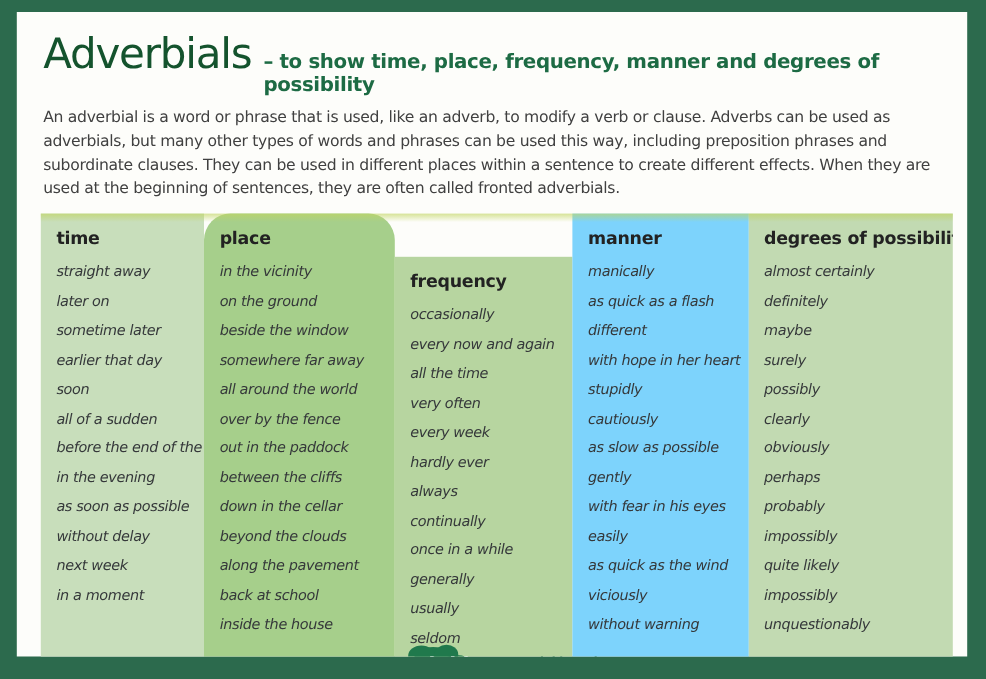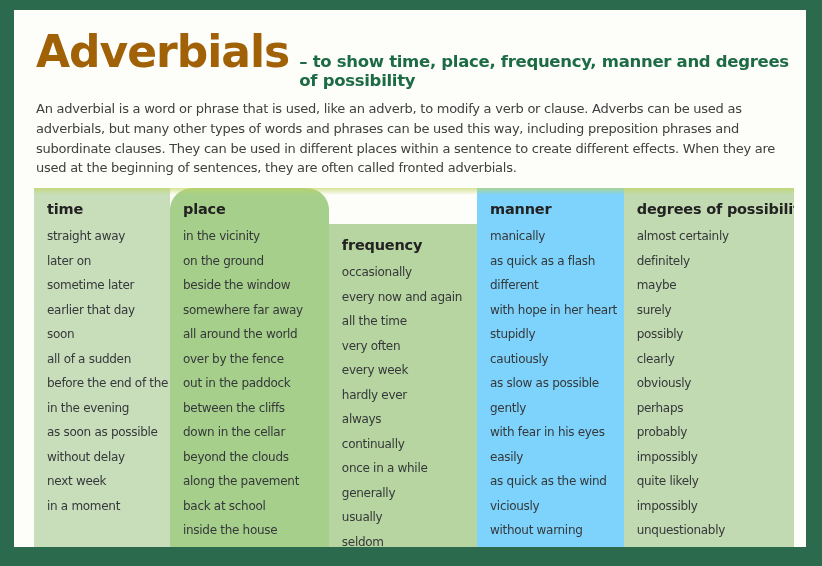--- a/index.html
+++ b/index.html
@@ -16,21 +16,21 @@
   }
   .content {
     position:absolute; inset:0;
     padding:16px 12px 7px 20px;
     display:flex; flex-direction:column;
   }
 
   
   .title-row { display:flex; align-items:baseline; padding-left:2px; }
   .title {
-    font-size:44px; font-weight:bold; color:#a16207;
+    font-size:35px; font-weight:normal; color:#14532d;
     letter-spacing:-1px;
   }
   .subtitle {
     font-size:16.5px; font-weight:bold; color:#1d6b44;
     margin-left:10px; letter-spacing:-0.3px;
   }
   .description {
     margin-top:9px; padding-left:2px; width:772px;
     font-size:13px; line-height:1.52; color:#404040;
     letter-spacing:-0.25px;
@@ -55,21 +55,21 @@
   .column:nth-child(1) { width:17.9%; }
   .column:nth-child(2) { width:20.9%;border-radius:22px; }
   .column:nth-child(3) { width:19.5%; }
   .column:nth-child(4) { width:19.3%; }
   .column:nth-child(5) { width:22.4%; }
 
   .col-header {
     font-size:14.5px; font-weight:bold; color:#222;
     letter-spacing:-0.2px; margin-bottom:12px; white-space:nowrap;
   }
-  .col-list { list-style:none; }
+  .col-list { list-style:none;font-style:italic; }
   .col-list li {
     font-size:12px; line-height:14.5px; color:#35383a;
     letter-spacing:-0.3px; margin-bottom:10px; white-space:nowrap;
   }
 
   
   .logo-row {
     position:absolute; left:290px; bottom:3px;
     display:flex; align-items:center; gap:10px;
   }

